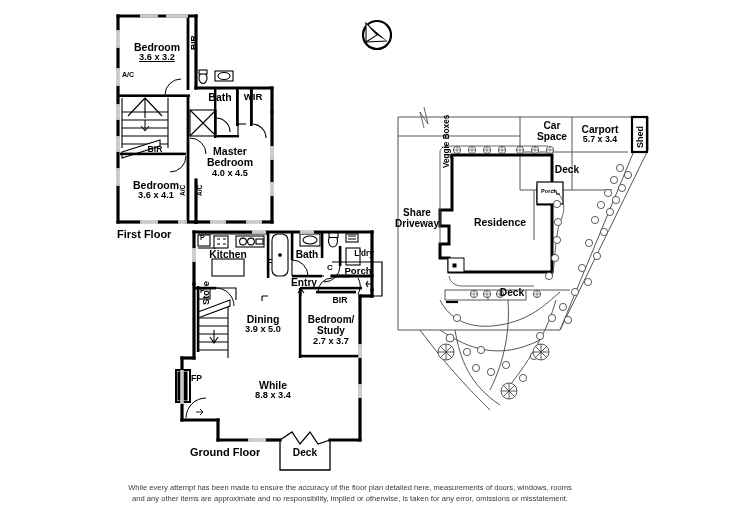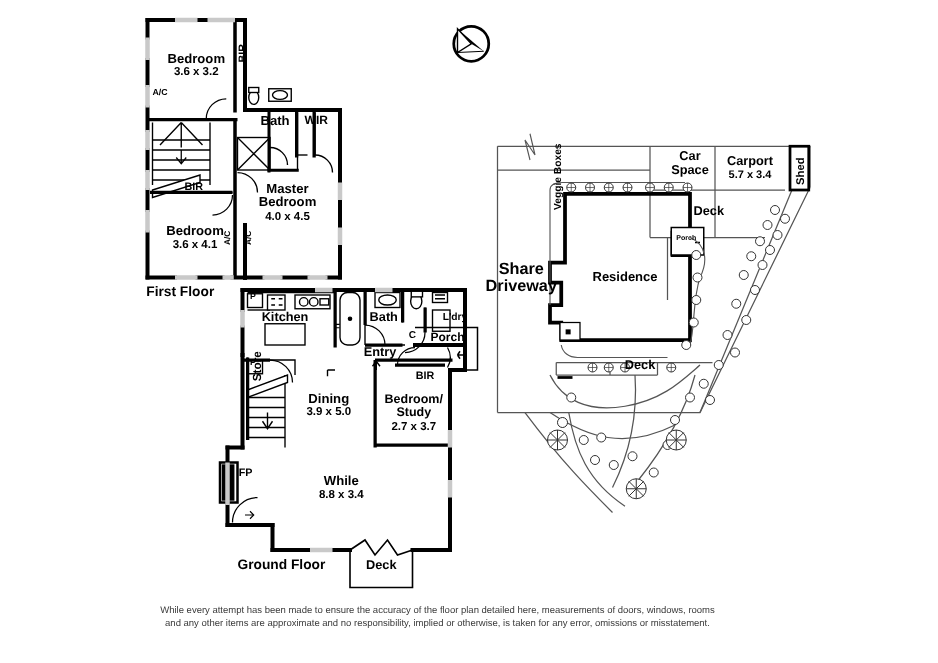--- a/index.html
+++ b/index.html
@@ -411,21 +411,21 @@
     </g>
 
     <g stroke="#000" stroke-width="2.2">
       <path d="M446 302 L458 302"></path>
     </g>
   </g>
 </svg>
 
 <div class="lbl ctr" style="left:157px;top:42px;font-size:10.5px;font-weight:bold;">
   <div>Bedroom</div>
-  <div style="font-size:9.2px;">3.6 x 3.2</div>
+  <div style="font-size:9.2px;text-decoration:underline;">3.6 x 3.2</div>
 </div>
 
 <div class="lbl vert" style="left:187px;top:38px;font-size:8.6px;font-weight:bold;transform:rotate(-90deg);">BIR</div>
 
 <div class="lbl" style="left:122px;top:71px;font-size:7px;font-weight:bold;">A/C</div>
 
 <div class="lbl ctr" style="left:155px;top:145px;font-size:8.6px;font-weight:bold;">BIR</div>
 
 <div class="lbl ctr" style="left:156px;top:180px;font-size:10.5px;font-weight:bold;">
   <div>Bedroom</div>
@@ -484,21 +484,21 @@
 
 <div class="lbl ctr" style="left:273px;top:380px;font-size:10.5px;font-weight:bold;">
   <div>While</div>
   <div style="font-size:9.2px;">8.8 x 3.4</div>
 </div>
 
 <div class="lbl" style="left:190px;top:447px;font-size:11px;font-weight:bold;">Ground Floor</div>
 
 <div class="lbl ctr" style="left:305px;top:447px;font-size:10.2px;font-weight:bold;">Deck</div>
 
-<div class="lbl ctr" style="left:417px;top:208px;font-size:13px;font-weight:bold;">
+<div class="lbl ctr" style="left:417px;top:208px;font-size:10px;font-weight:bold;">
   <div>Share</div>
   <div>Driveway</div>
 </div>
 
 <div class="lbl" style="left:443px;top:168px;font-size:8.2px;font-weight:bold;transform:rotate(-90deg);transform-origin:left top;">Veggie Boxes</div>
 
 <div class="lbl ctr" style="left:500px;top:217px;font-size:10.4px;font-weight:bold;">Residence</div>
 
 <div class="lbl ctr" style="left:549px;top:188px;font-size:5.6px;font-weight:bold;">Porch</div>
 

